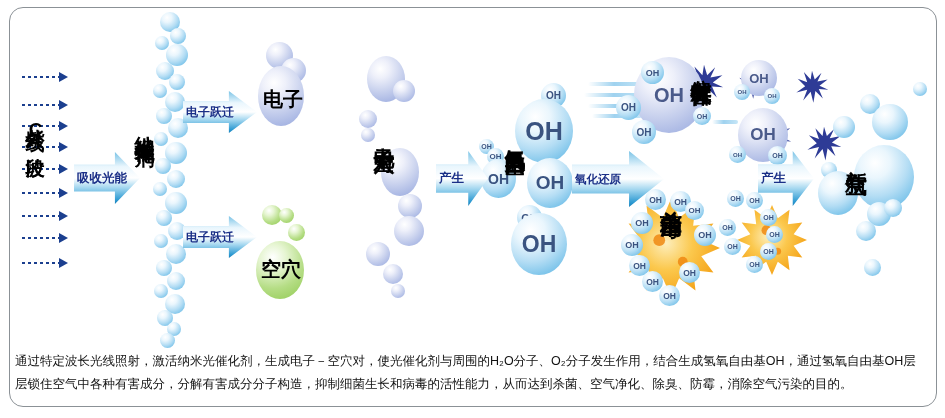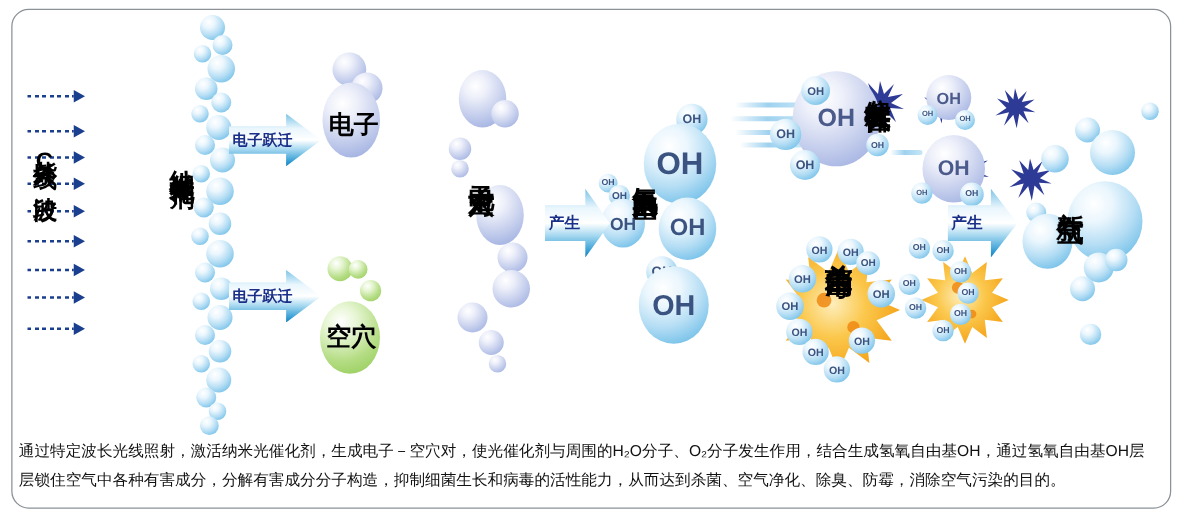--- a/index.html
+++ b/index.html
@@ -52,20 +52,23 @@
   <div class="dash-arrow" style="left:22px;top:100px"></div>
   <div class="dash-arrow" style="left:22px;top:121px"></div>
   <div class="dash-arrow" style="left:22px;top:142px"></div>
   <div class="dash-arrow" style="left:22px;top:164px"></div>
   <div class="dash-arrow" style="left:22px;top:188px"></div>
   <div class="dash-arrow" style="left:22px;top:211px"></div>
   <div class="dash-arrow" style="left:22px;top:233px"></div>
   <div class="dash-arrow" style="left:22px;top:258px"></div>
   <div class="vtext" style="left:26px;top:113px;font-size:19px">紫外线C波段</div>
 
+  <div class="barrow" style="left:74px;top:152px;width:66px;height:52px">
+    <span style="font-size:12.5px">吸收光能</span>
+  </div>
 
   <div class="bb" style="left:160px;top:12px;width:20px;height:20px"></div>
   <div class="bb" style="left:170px;top:28px;width:16px;height:16px"></div>
   <div class="bb" style="left:155px;top:36px;width:14px;height:14px"></div>
   <div class="bb" style="left:166px;top:44px;width:22px;height:22px"></div>
   <div class="bb" style="left:156px;top:62px;width:18px;height:18px"></div>
   <div class="bb" style="left:169px;top:74px;width:16px;height:16px"></div>
   <div class="bb" style="left:153px;top:84px;width:14px;height:14px"></div>
   <div class="bb" style="left:165px;top:92px;width:20px;height:20px"></div>
   <div class="bb" style="left:156px;top:108px;width:16px;height:16px"></div>
@@ -127,20 +130,23 @@
   <div class="bb oh" style="left:541px;top:83px;width:25px;height:25px;font-size:10px">OH</div>
   <div class="bb oh" style="left:515px;top:99px;width:58px;height:64px;font-size:25px">OH</div>
   <div class="bb oh" style="left:479px;top:139px;width:15px;height:15px;font-size:7px">OH</div>
   <div class="bb oh" style="left:487px;top:148px;width:17px;height:17px;font-size:8px">OH</div>
   <div class="bb oh" style="left:481px;top:159px;width:35px;height:39px;font-size:14px">OH</div>
   <div class="bb oh" style="left:527px;top:158px;width:46px;height:50px;font-size:19px">OH</div>
   <div class="bb oh" style="left:517px;top:205px;width:25px;height:25px;font-size:11px">OH</div>
   <div class="bb oh" style="left:511px;top:213px;width:56px;height:62px;font-size:23px">OH</div>
   <div class="vtext" style="left:505px;top:134px;font-size:21px;letter-spacing:1px">氢氧自由基</div>
 
+  <div class="barrow" style="left:572px;top:151px;width:92px;height:56px">
+    <span style="font-size:11.5px">氧化还原</span>
+  </div>
 
   <div class="streak" style="left:588px;top:82px;width:58px"></div>
   <div class="streak" style="left:584px;top:93px;width:66px"></div>
   <div class="streak" style="left:588px;top:104px;width:60px"></div>
   <div class="streak" style="left:592px;top:114px;width:50px"></div>
   <div class="streak" style="left:712px;top:120px;width:26px"></div>
   <svg class="deco" style="left:684px;top:64px" width="40" height="40" viewBox="0 0 100 100">
       <polygon points="50,2 58,28 78,8 66,34 96,28 72,46 98,58 70,56 82,84 60,62 54,96 46,64 24,90 36,58 4,66 30,48 8,26 36,36 26,6 46,28" fill="#2e3b96"></polygon>
     </svg>
   <svg class="deco" style="left:737px;top:70px" width="30" height="30" viewBox="0 0 100 100">

